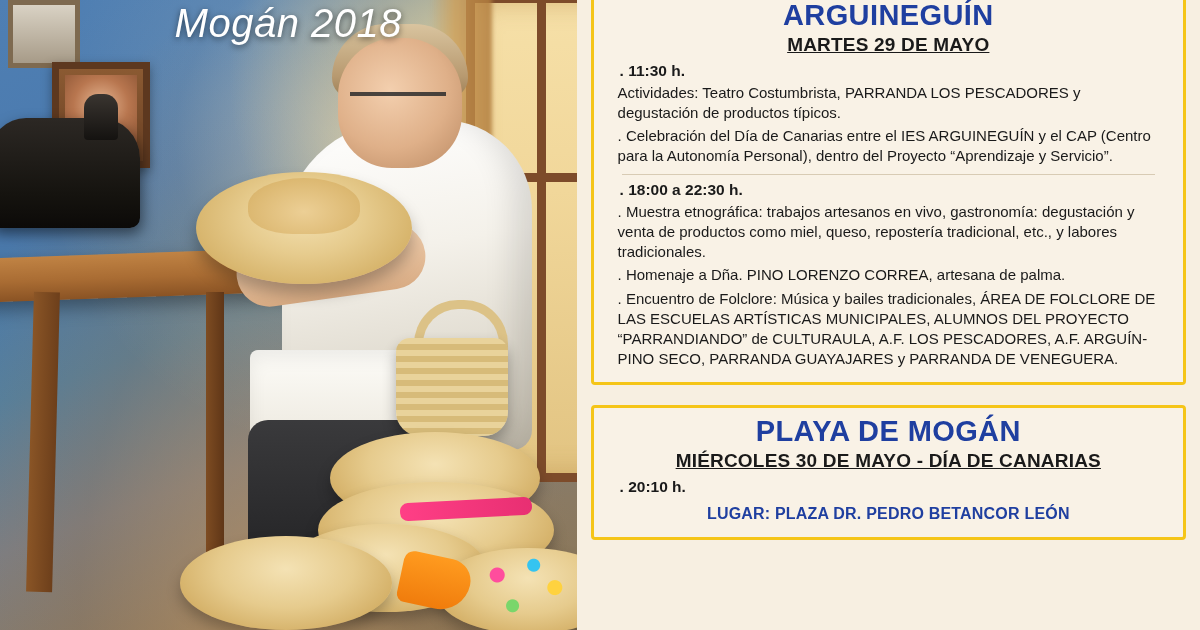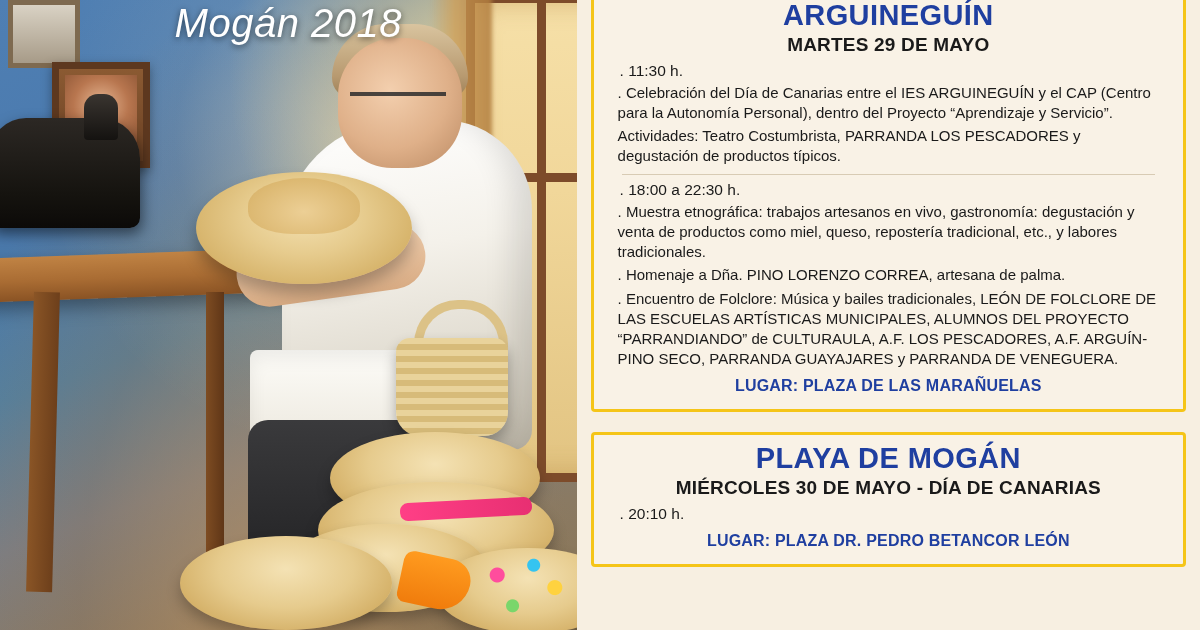--- a/index.html
+++ b/index.html
@@ -269,25 +269,26 @@
     margin: 0 0 2px 0;
     line-height: 1.1;
   }
   .date-line {
     text-align: center;
     color: #1a1a1a;
     font-size: 19px;
     font-weight: bold;
     margin: 0 0 6px 0;
     letter-spacing: 0.2px;
+    text-decoration: underline;
   }
   .time {
     color: #1a1a1a;
     font-size: 15.5px;
-    font-weight: normal;
+    font-weight: bold;
     margin: 6px 0 3px 8px;
   }
   .entry {
     color: #1a1a1a;
     font-size: 15px;
     line-height: 1.32;
     margin: 0 0 4px 6px;
     text-align: left;
   }
   .venue {
@@ -348,32 +349,31 @@
   </div>
 
   <div class="program">
 
     <div class="section top-clipped">
       <div class="place-name">ARGUINEGUÍN</div>
       <div class="date-line">MARTES 29 DE MAYO</div>
 
       <div>
         <div class="time">. 11:30 h.</div>
+        <div class="entry">Actividades: Teatro Costumbrista, PARRANDA LOS PESCADORES y degustación de productos típicos.</div>
         <div class="entry">. Celebración del Día de Canarias entre el IES ARGUINEGUÍN y el CAP (Centro para la Autonomía Personal), dentro del Proyecto “Aprendizaje y Servicio”.</div>
-        <div class="entry">Actividades: Teatro Costumbrista, PARRANDA LOS PESCADORES y degustación de productos típicos.</div>
       </div>
 
       <div class="divider"></div>
 
       <div>
         <div class="time">. 18:00 a 22:30 h.</div>
         <div class="entry">. Muestra etnográfica: trabajos artesanos en vivo, gastronomía: degustación y venta de productos como miel, queso, repostería tradicional, etc., y labores tradicionales.</div>
         <div class="entry">. Homenaje a Dña. PINO LORENZO CORREA, artesana de palma.</div>
-        <div class="entry">. Encuentro de Folclore: Música y bailes tradicionales, LEÓN DE FOLCLORE DE LAS ESCUELAS ARTÍSTICAS MUNICIPALES, ALUMNOS DEL PROYECTO “PARRANDIANDO” de CULTURAULA, A.F. LOS PESCADORES, A.F. ARGUÍN-PINO SECO, PARRANDA GUAYAJARES y PARRANDA DE VENEGUERA.</div>
-        <div class="venue">LUGAR: PLAZA DE LAS MARAÑUELAS</div>
+        <div class="entry">. Encuentro de Folclore: Música y bailes tradicionales, ÁREA DE FOLCLORE DE LAS ESCUELAS ARTÍSTICAS MUNICIPALES, ALUMNOS DEL PROYECTO “PARRANDIANDO” de CULTURAULA, A.F. LOS PESCADORES, A.F. ARGUÍN-PINO SECO, PARRANDA GUAYAJARES y PARRANDA DE VENEGUERA.</div>
       </div>
     </div>
 
     <div class="section-gap"></div>
 
     <div class="section boxed">
       <div class="place-name">PLAYA DE MOGÁN</div>
       <div class="date-line">MIÉRCOLES 30 DE MAYO - DÍA DE CANARIAS</div>
       <div>
         <div class="time">. 20:10 h.</div>

